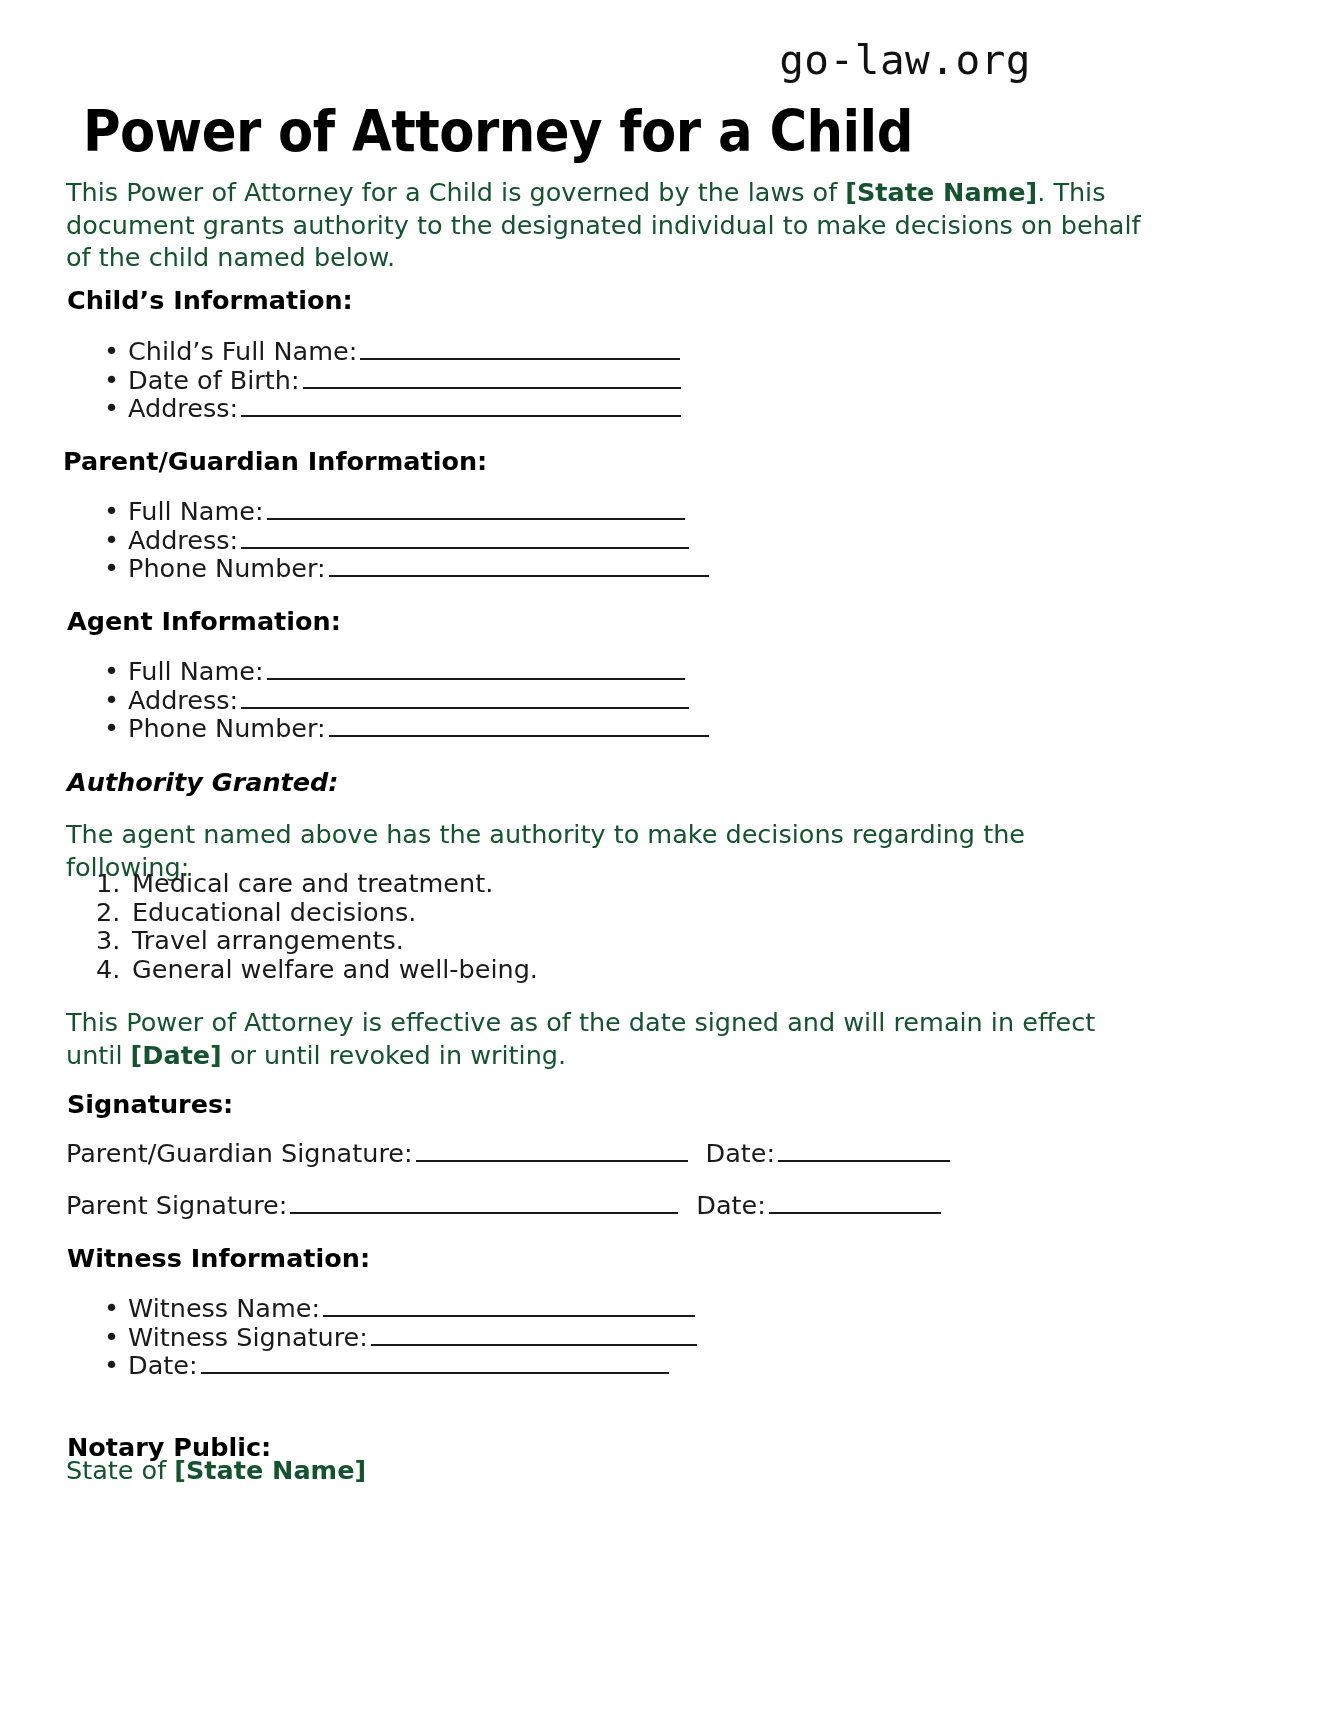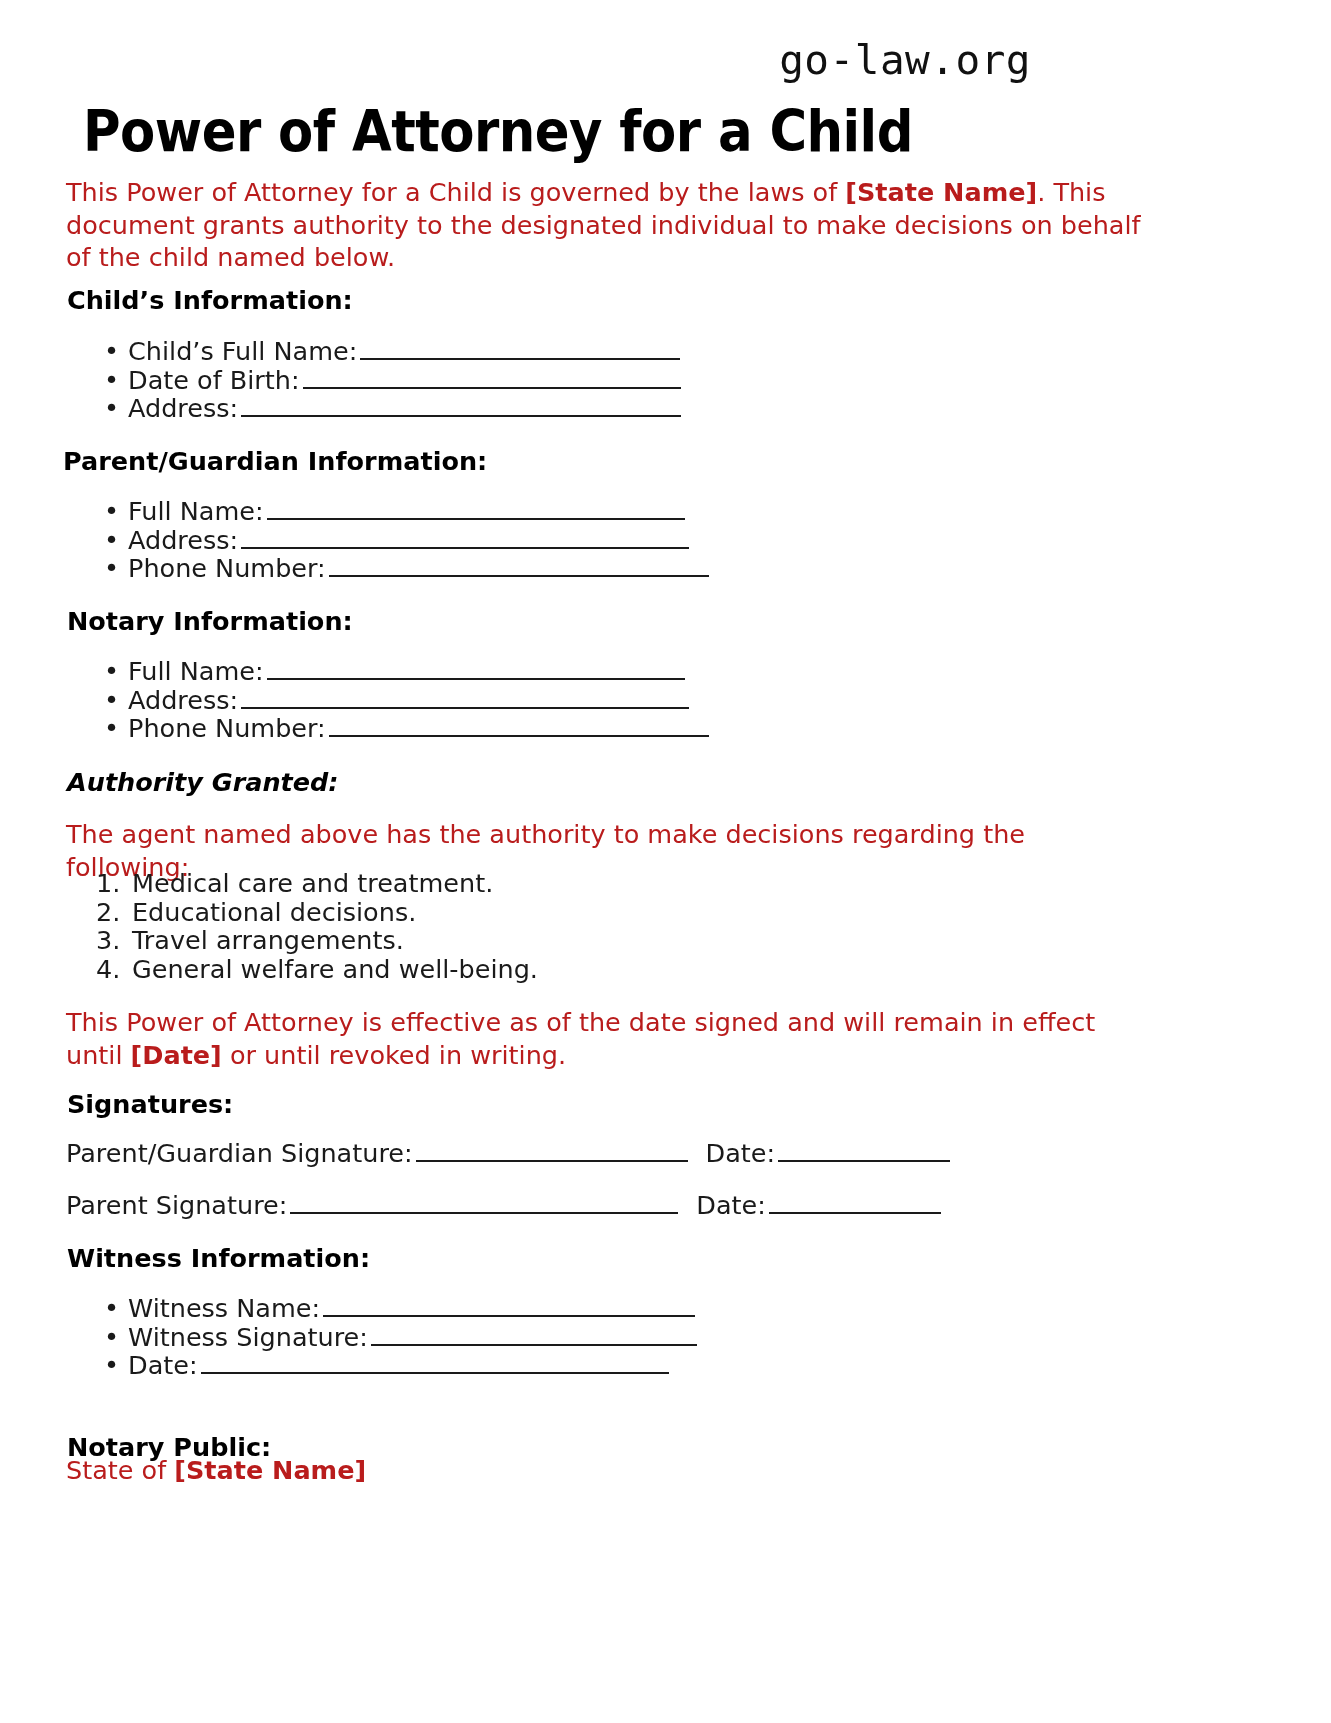--- a/index.html
+++ b/index.html
@@ -43,21 +43,21 @@
     top: 84px;
     line-height: 1.08;
     letter-spacing: -0.5px;
     white-space: nowrap;
   }
   p.para {
     font-size: 25.5px;
     line-height: 1.28;
     margin: 0;
     padding: 0;
-    color: #b91c1c;
+    color: #14532d;
   }
   h2.section {
     font-size: 25.5px;
     font-weight: bold;
     margin: 1px;
     padding: 0;
     line-height: 1.3;
   }
   ul.fields, ol.authlist {
     margin: 0;
@@ -142,21 +142,21 @@
     <li><span class="bullet">•</span><span>Address:</span><span class="blank" style="width:440px"></span></li>
   </ul>
 
   <h2 class="section sec-parent">Parent/Guardian Information:</h2>
   <ul class="fields ul-parent">
     <li><span class="bullet">•</span><span>Full Name:</span><span class="blank" style="width:418px"></span></li>
     <li><span class="bullet">•</span><span>Address:</span><span class="blank" style="width:448px"></span></li>
     <li><span class="bullet">•</span><span>Phone Number:</span><span class="blank" style="width:380px"></span></li>
   </ul>
 
-  <h2 class="section sec-agent">Notary Information:</h2>
+  <h2 class="section sec-agent">Agent Information:</h2>
   <ul class="fields ul-agent">
     <li><span class="bullet">•</span><span>Full Name:</span><span class="blank" style="width:418px"></span></li>
     <li><span class="bullet">•</span><span>Address:</span><span class="blank" style="width:448px"></span></li>
     <li><span class="bullet">•</span><span>Phone Number:</span><span class="blank" style="width:380px"></span></li>
   </ul>
 
   <h2 class="section sec-auth">Authority Granted:</h2>
   <p class="para p-auth">The agent named above has the authority to make decisions regarding the following:</p>
   <ol class="authlist ol-auth">
     <li><span class="num">1.</span><span>Medical care and treatment.</span></li>

